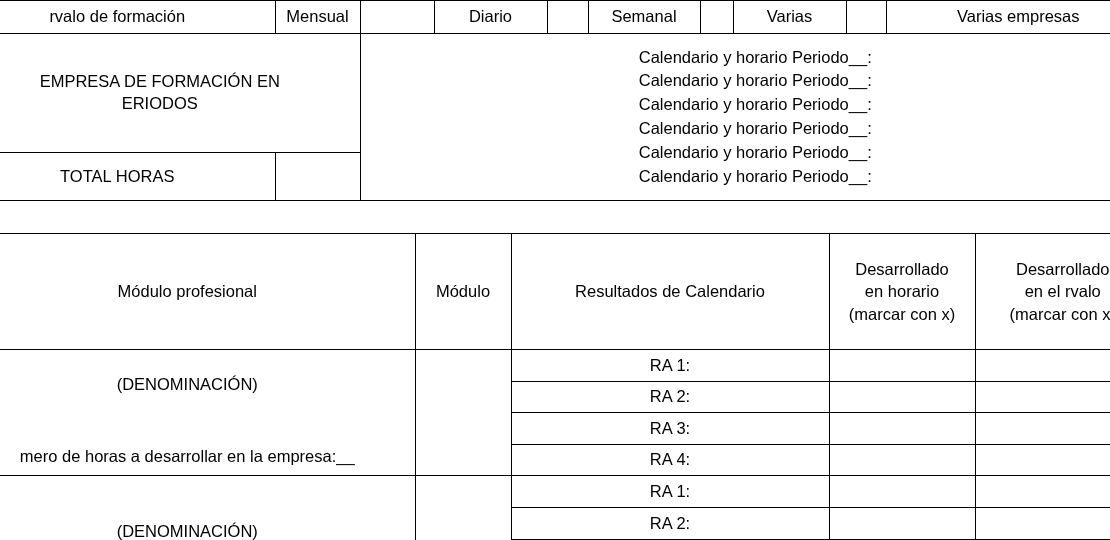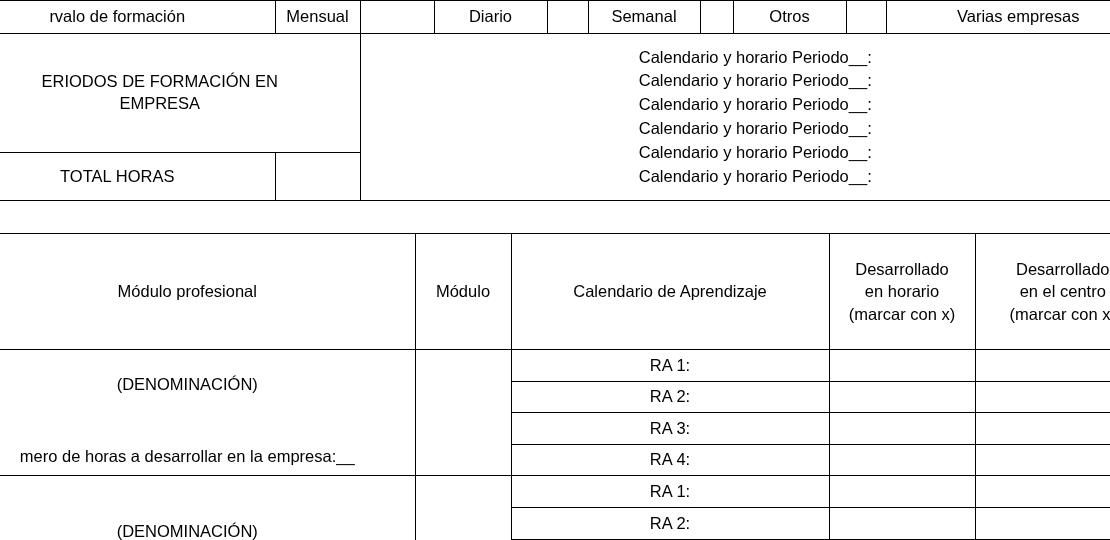--- a/index.html
+++ b/index.html
@@ -138,29 +138,29 @@
     <tbody>
 
       <tr>
         <td class="t1-label noleft">rvalo de formación</td>
         <td class="t1-label">Mensual</td>
         <td class="t1-blank"></td>
         <td class="t1-label">Diario</td>
         <td class="t1-blank"></td>
         <td class="t1-label">Semanal</td>
         <td class="t1-blank"></td>
-        <td class="t1-label">Otros</td>
+        <td class="t1-label">Varias</td>
         <td class="t1-blank"></td>
         <td class="t1-label noright">Varias empresas</td>
       </tr>
 
       <tr>
         <td class="cell-periodos noleft" colspan="2" style="height:118px;" rowspan="1">
-          <span>ERIODOS DE FORMACIÓN EN</span><br>
-          <span>EMPRESA</span>
+          <span>EMPRESA DE FORMACIÓN EN</span><br>
+          <span>ERIODOS</span>
         </td>
         <td class="cell-calendar noright" colspan="8" rowspan="2" style="height:118px;">
           <span class="cal-line">Calendario y horario Periodo__:</span>
           <span class="cal-line">Calendario y horario Periodo__:</span>
           <span class="cal-line">Calendario y horario Periodo__:</span>
           <span class="cal-line">Calendario y horario Periodo__:</span>
           <span class="cal-line">Calendario y horario Periodo__:</span>
           <span class="cal-line">Calendario y horario Periodo__:</span>
         </td>
       </tr>
@@ -178,29 +178,29 @@
       <col style="width:96px">
       <col style="width:318px">
       <col style="width:146px">
       <col style="width:175px">
     </colgroup>
     <tbody>
 
       <tr>
         <td class="th-center mh noleft">Módulo profesional</td>
         <td class="th-center mh">Módulo</td>
-        <td class="th-center mh">Calendario de Aprendizaje</td>
+        <td class="th-center mh">Resultados de Calendario</td>
         <td class="th-center mh">
           <span>Desarrollado</span><br>
           <span>en horario</span><br>
           <span>(marcar con x)</span>
         </td>
         <td class="th-center mh noright">
           <span>Desarrollado</span><br>
-          <span>en el centro</span><br>
+          <span>en el rvalo</span><br>
           <span>(marcar con x)</span>
         </td>
       </tr>
 
       <tr>
         <td class="mod-cell noleft" rowspan="4" style="height:122px;">
           <span class="mod-den">(DENOMINACIÓN)</span>
           <span class="mod-hours">mero de horas a desarrollar en la empresa:__</span>
         </td>
         <td rowspan="4"></td>

